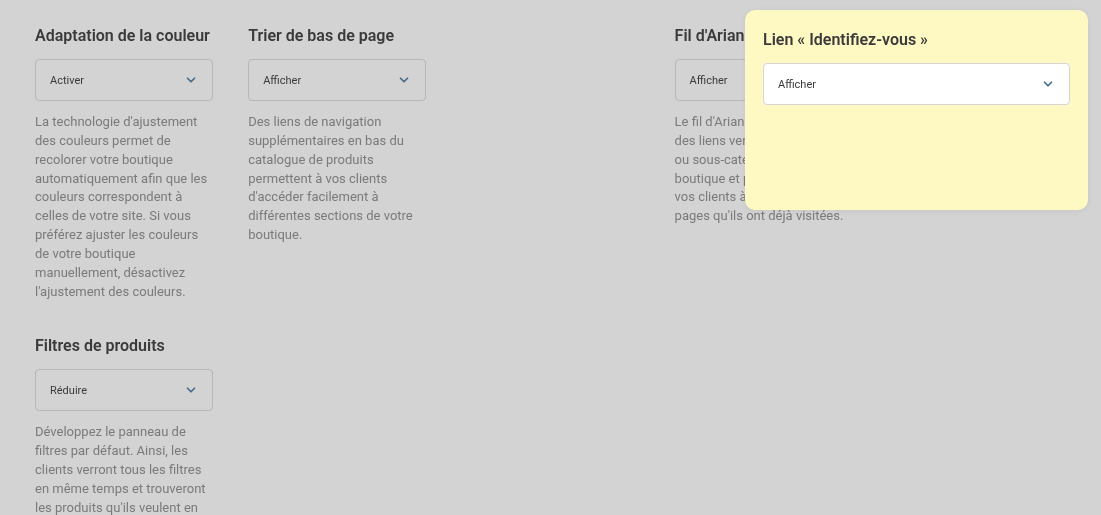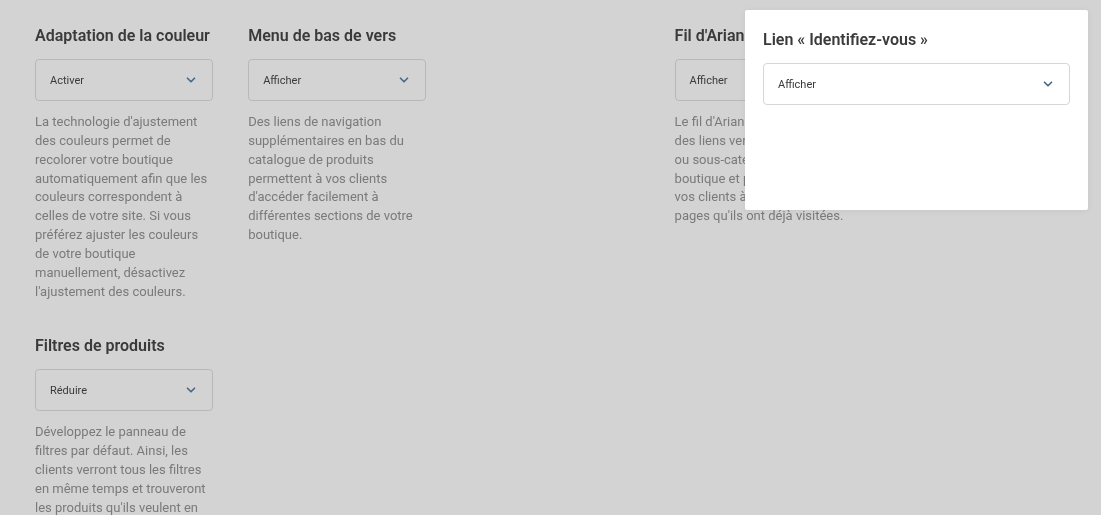--- a/index.html
+++ b/index.html
@@ -58,22 +58,22 @@
     color:#7a7a7a;
     margin:12px 0 0 0;
   }
   
   .highlight-card{
     position:absolute;
     top:10px;
     left:745px;
     width:343px;
     height:200px;
-    background:#ffffff;
-    border-radius:2px;
+    background:#fef9c3;
+    border-radius:10px;
     box-shadow:0 1px 6px rgba(0,0,0,0.06);
     padding:20px 18px 20px 18px;
     box-sizing:border-box;
   }
   .highlight-card .setting-title{
     color:#3a3a3a;
   }
   .highlight-card .select-field{
     border:1px solid #d6d6d6;
     background:#ffffff;
@@ -94,21 +94,21 @@
     <div class="select-field">
       <span class="select-value">Activer</span>
       <svg class="select-chevron" viewBox="0 0 24 24" fill="none" stroke="currentColor" stroke-width="3" stroke-linecap="round" stroke-linejoin="round">
           <polyline points="6 9 12 15 18 9"></polyline>
         </svg>
     </div>
     <p class="setting-desc">La technologie d'ajustement des couleurs permet de recolorer votre boutique automatiquement afin que les couleurs correspondent à celles de votre site. Si vous préférez ajuster les couleurs de votre boutique manuellement, désactivez l'ajustement des couleurs.</p>
   </div>
 
   <div class="setting-block">
-    <h3 class="setting-title">Menu de bas de vers</h3>
+    <h3 class="setting-title">Trier de bas de page</h3>
     <div class="select-field">
       <span class="select-value">Afficher</span>
       <svg class="select-chevron" viewBox="0 0 24 24" fill="none" stroke="currentColor" stroke-width="3" stroke-linecap="round" stroke-linejoin="round">
           <polyline points="6 9 12 15 18 9"></polyline>
         </svg>
     </div>
     <p class="setting-desc">Des liens de navigation supplémentaires en bas du catalogue de produits permettent à vos clients d'accéder facilement à différentes sections de votre boutique.</p>
   </div>
 
   <div class="spacer-cell"></div>

